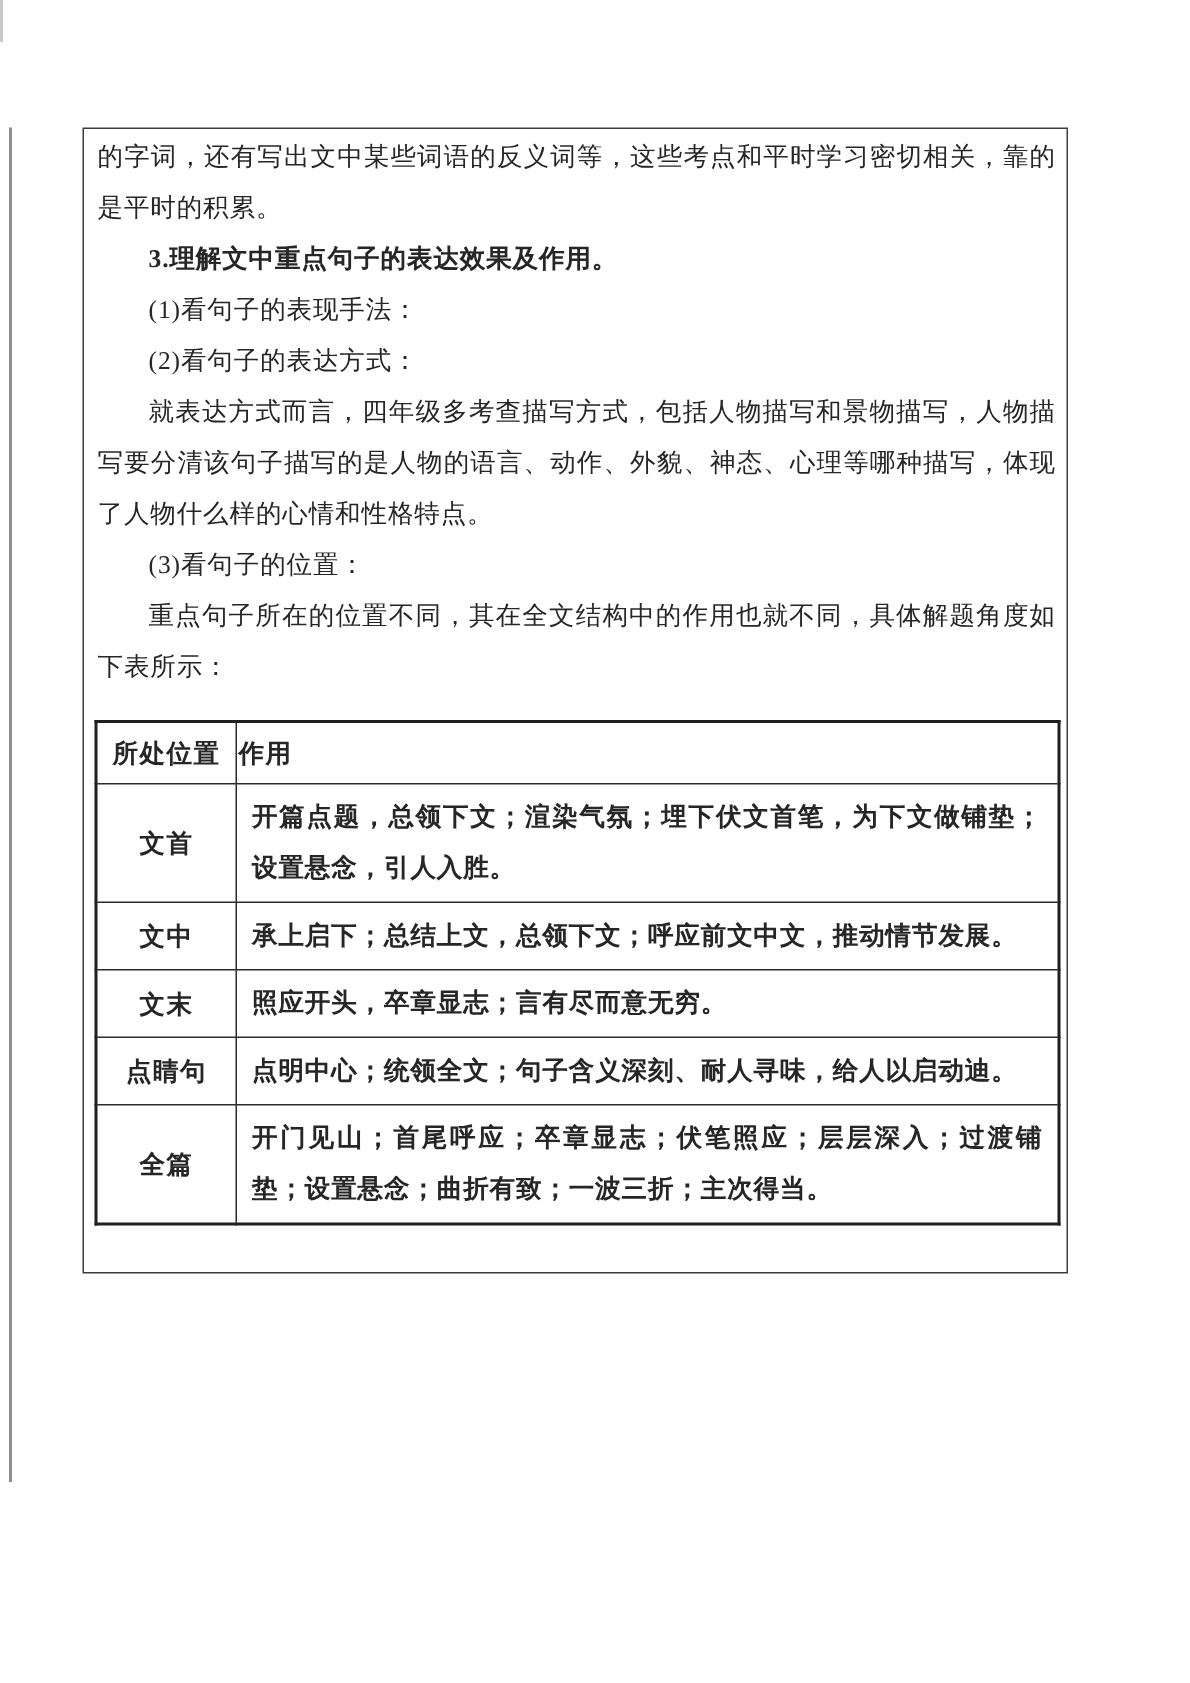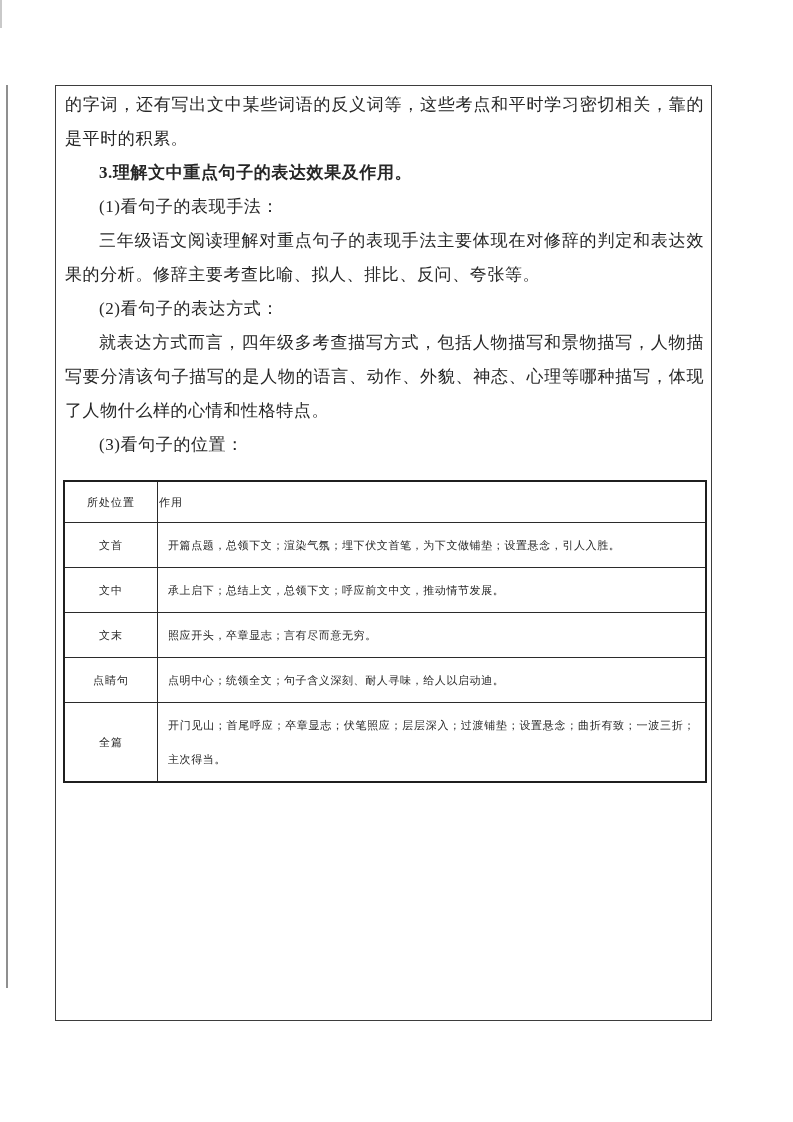--- a/index.html
+++ b/index.html
@@ -29,21 +29,21 @@
     top: 85px;
     width: 2px;
     height: 903px;
     background: #8f8f8f;
   }
   .content-box {
     position: absolute;
     left: 55px;
     top: 85px;
     width: 657px;
-    height: 936px;
+    height: 764px;
     box-sizing: border-box;
     border: 1px solid #3d3d3d;
     padding: 2px 7px 0 9px;
     background: #ffffff;
   }
   .para {
     margin: 0;
     font-size: 17px;
     line-height: 34px;
     letter-spacing: 0.6px;
@@ -55,22 +55,22 @@
   table.pos-table {
     border-collapse: collapse;
     margin: 18px 0 0 -2px;
     width: 644px;
     table-layout: fixed;
     border: 2px solid #1f1f1f;
   }
   table.pos-table th,
   table.pos-table td {
     border: 1px solid #2b2b2b;
-    font-size: 11px;
-    font-weight: normal;
+    font-size: 17px;
+    font-weight: bold;
   }
   table.pos-table th.h-pos,
   table.pos-table td.pos {
     width: 90px;
     text-align: center;
     letter-spacing: 1px;
   }
   table.pos-table th {
     height: 38px;
     text-align: left;
@@ -92,28 +92,28 @@
 
 <div class="content-box">
 
   <p class="para"><span>的字词，还有写出文中某些词语的反义词等，这些考点和平时学习密切相关，靠的是平时的积累。</span></p>
 
 
   <p class="para indent"><span class="lead">3.理解文中重点句子的表达效果及作用。</span><span></span></p>
 
   <p class="para indent"><span>(1)看句子的表现手法：</span></p>
 
-  <p class="para indent"><span>三年级语文阅读理解对重点句子的表现手法主要体现在对修辞的判定和表达效果的分析。修辞主要考查比喻、拟人、排比、反问、夸张等。</span></p>
 
   <p class="para indent"><span>(2)看句子的表达方式：</span></p>
 
   <p class="para indent"><span>就表达方式而言，四年级多考查描写方式，包括人物描写和景物描写，人物描写要分清该句子描写的是人物的语言、动作、外貌、神态、心理等哪种描写，体现了人物什么样的心情和性格特点。</span></p>
 
   <p class="para indent"><span>(3)看句子的位置：</span></p>
 
+  <p class="para indent"><span>重点句子所在的位置不同，其在全文结构中的作用也就不同，具体解题角度如下表所示：</span></p>
 
   <table class="pos-table">
     <thead>
       <tr>
         <th class="h-pos">所处位置</th>
         <th>作用</th>
       </tr>
     </thead>
     <tbody>
       <tr>

